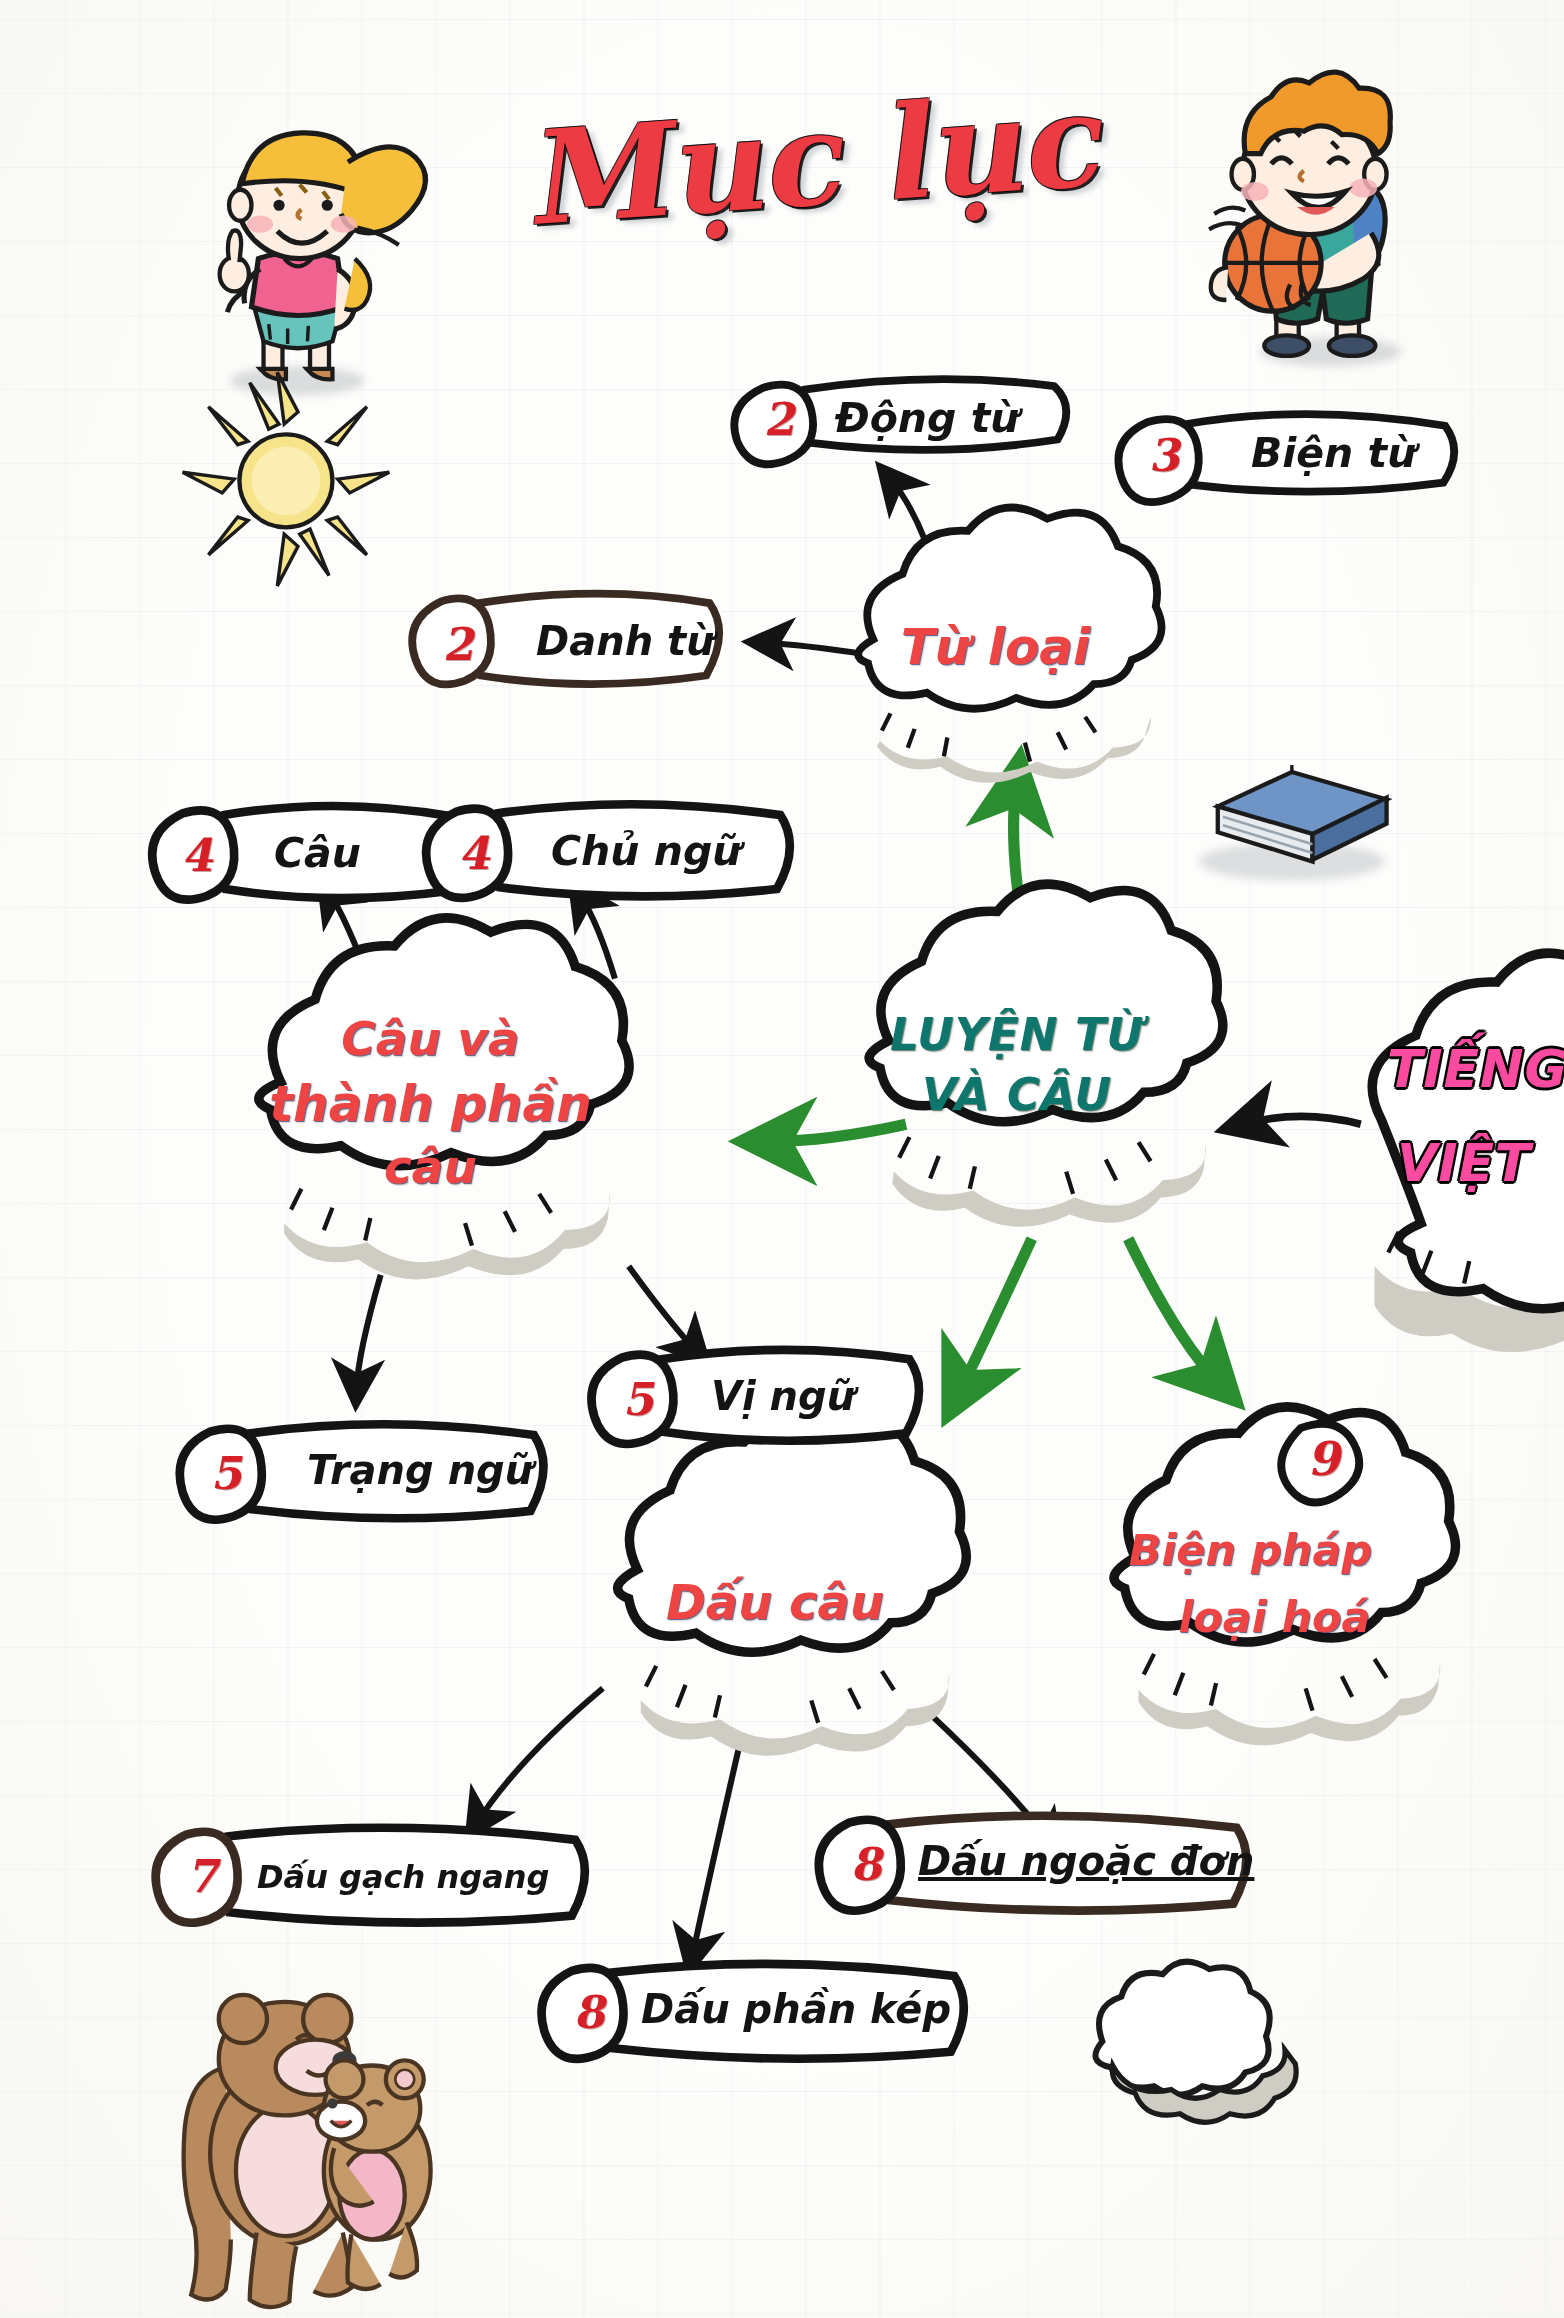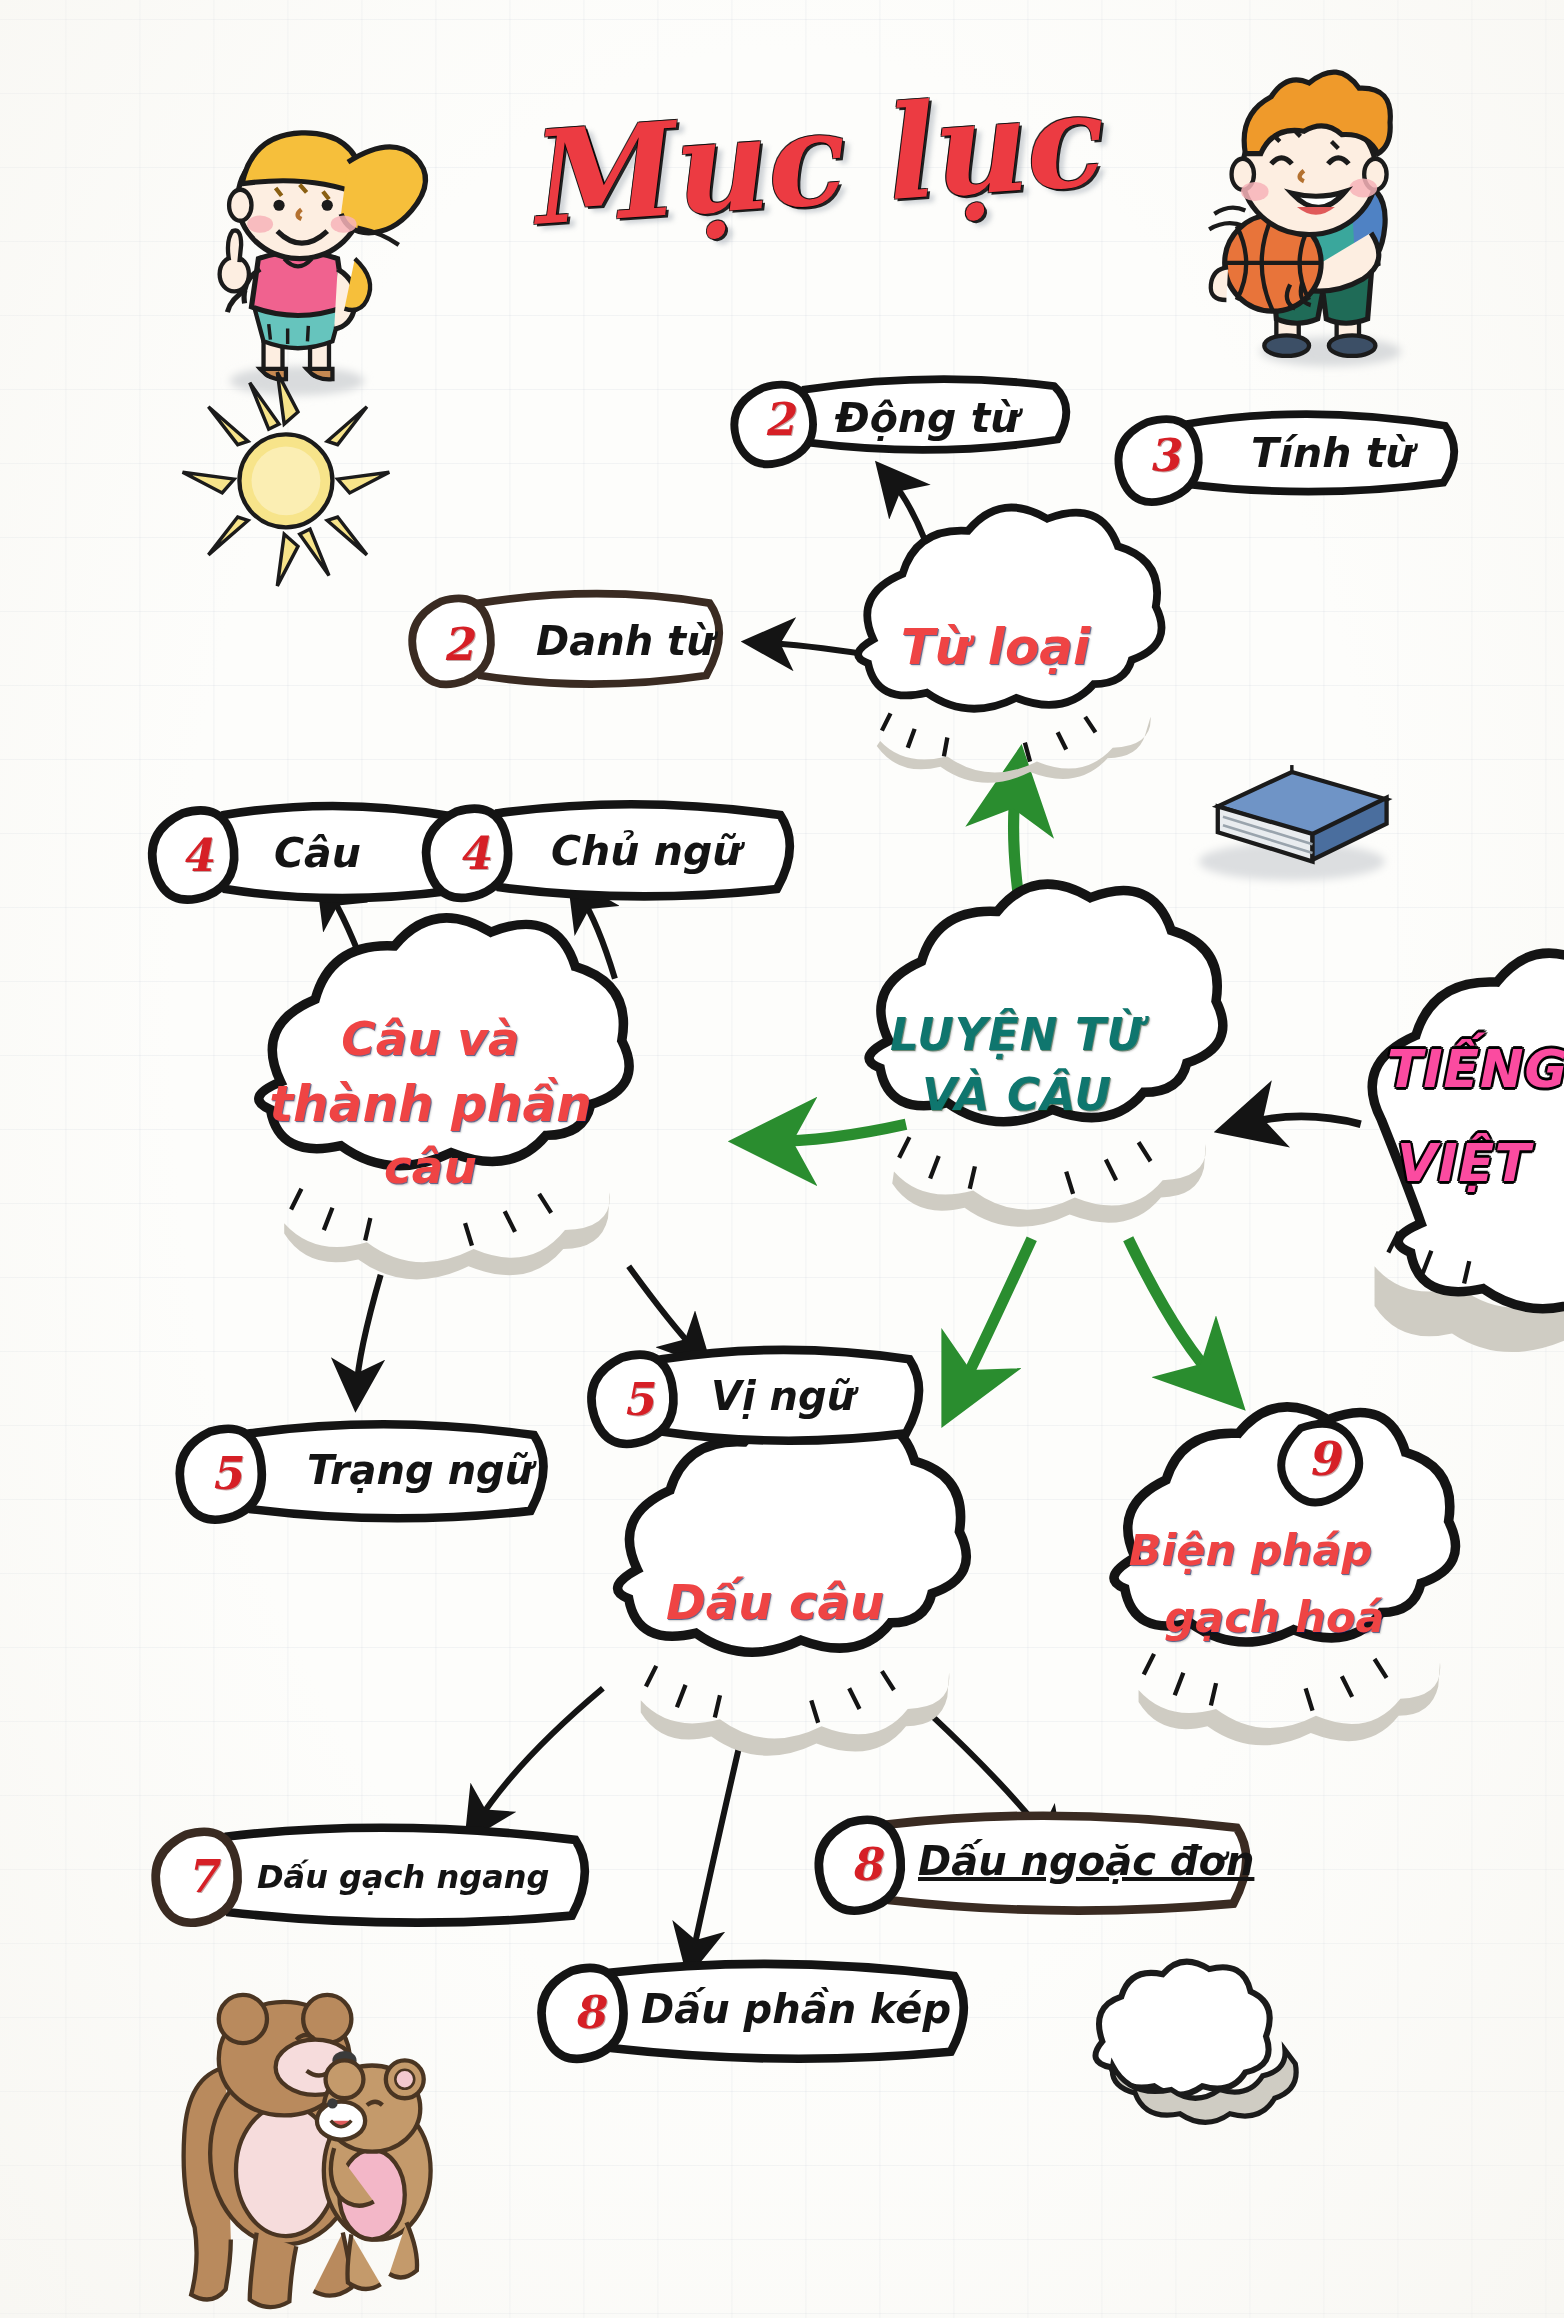--- a/index.html
+++ b/index.html
@@ -382,28 +382,28 @@
 <div class="cloudtxt blue" style="left:258px;top:1011px;width:345px;font-size:47px;">Câu và</div>
 <div class="cloudtxt blue" style="left:241px;top:1075px;width:379px;font-size:50px;">thành phần</div>
 <div class="cloudtxt blue" style="left:258px;top:1139px;width:345px;font-size:47px;">câu</div>
 
 <div class="cloudtxt pink" style="left:1387px;top:1039px;width:276px;font-size:52px;text-align:left;letter-spacing:0.9px;">TIẾNG</div>
 <div class="cloudtxt pink" style="left:1397px;top:1133px;width:276px;font-size:52px;text-align:left;letter-spacing:0.9px;">VIỆT</div>
 
 <div class="cloudtxt blue" style="left:637px;top:1574px;width:276px;font-size:48px;">Dấu câu</div>
 
 <div class="cloudtxt blue" style="left:1104px;top:1525px;width:293px;font-size:43px;">Biện pháp</div>
-<div class="cloudtxt blue" style="left:1128px;top:1592px;width:293px;font-size:43px;">gạch hoá</div>
+<div class="cloudtxt blue" style="left:1128px;top:1592px;width:293px;font-size:43px;">loại hoá</div>
 <div class="numtxt" style="left:1311px;top:1431px;font-size:47px;">9</div>
 
 <div class="numtxt" style="left:767px;top:393px;font-size:45px;">2</div>
 <div class="pilltxt" style="left:835px;top:394px;font-size:41px;">Động từ</div>
 
 <div class="numtxt" style="left:1152px;top:429px;font-size:45px;">3</div>
-<div class="pilltxt" style="left:1251px;top:429px;font-size:41px;">Tính từ</div>
+<div class="pilltxt" style="left:1251px;top:429px;font-size:41px;">Biện từ</div>
 
 <div class="numtxt" style="left:446px;top:618px;font-size:45px;">2</div>
 <div class="pilltxt" style="left:536px;top:618px;font-size:40px;">Danh từ</div>
 
 <div class="numtxt" style="left:185px;top:829px;font-size:45px;">4</div>
 <div class="pilltxt" style="left:274px;top:829px;font-size:41px;">Câu</div>
 
 <div class="numtxt" style="left:462px;top:827px;font-size:45px;">4</div>
 <div class="pilltxt" style="left:551px;top:827px;font-size:41px;">Chủ ngữ</div>
 

